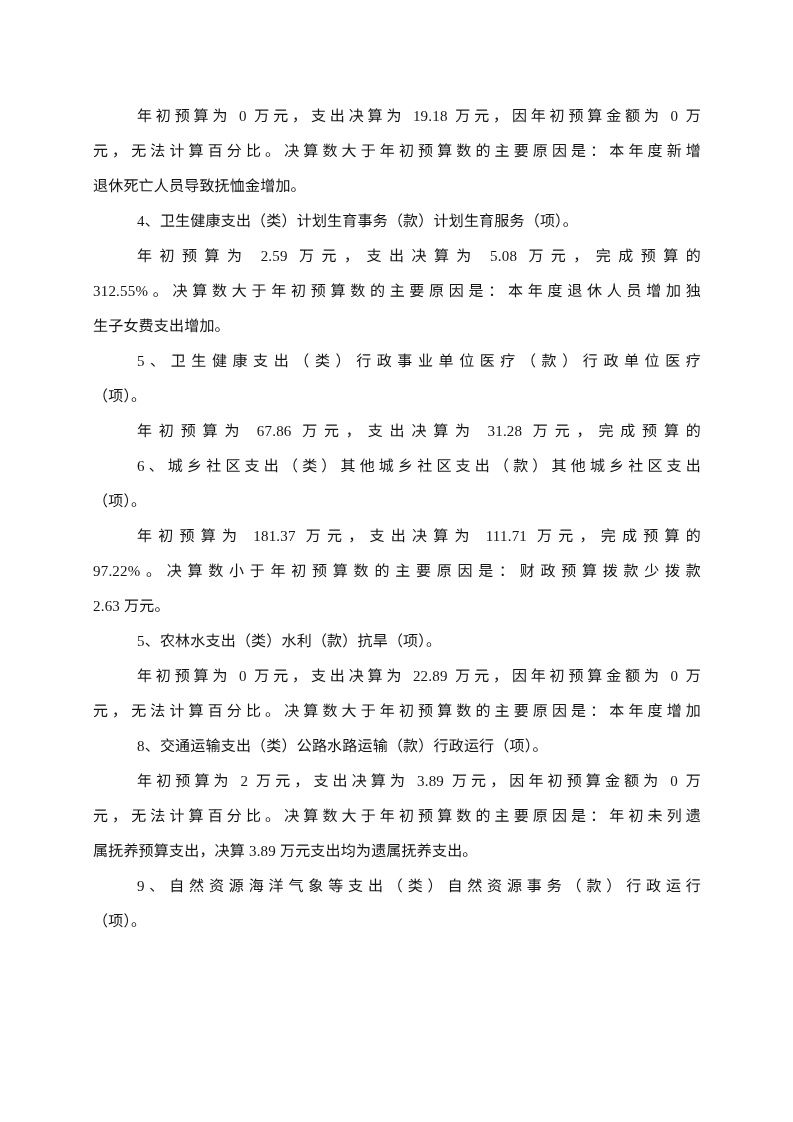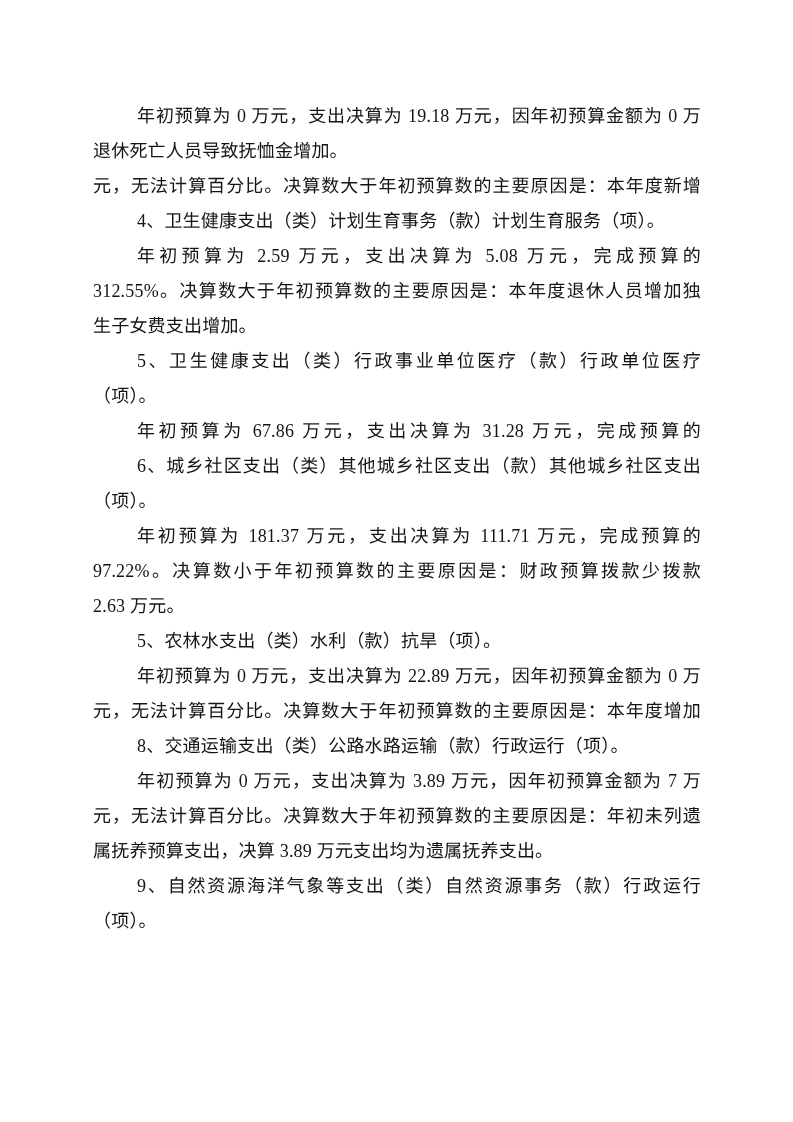--- a/index.html
+++ b/index.html
@@ -13,21 +13,21 @@
     height: 1122px;
     background: #ffffff;
     overflow: hidden;
     font-family: "Liberation Serif", "DejaVu Serif", serif;
   }
   .doc-body {
     position: absolute;
     left: 93px;
     top: 99px;
     width: 608px;
-    font-size: 18px;
+    font-size: 15px;
     line-height: 35px;
     color: #141414;
     letter-spacing: 0.2px;
   }
   .line {
     text-align: justify;
     text-align-last: justify;
     height: 35px;
     overflow: visible;
     white-space: nowrap;
@@ -38,37 +38,37 @@
   .line.first {
     text-indent: 44px;
   }
 </style>
 </head>
 <body>
 
 <div class="page">
   <div class="doc-body">
       <div class="line first">年初预算为 0 万元，支出决算为 19.18 万元，因年初预算金额为 0 万</div>
+      <div class="line">元，无法计算百分比。决算数大于年初预算数的主要原因是：本年度新增</div>
       <div class="line last">退休死亡人员导致抚恤金增加。</div>
-      <div class="line">元，无法计算百分比。决算数大于年初预算数的主要原因是：本年度新增</div>
       <div class="line first last">4、卫生健康支出（类）计划生育事务（款）计划生育服务（项）。</div>
       <div class="line first">年初预算为 2.59 万元，支出决算为 5.08 万元，完成预算的</div>
       <div class="line">312.55%。决算数大于年初预算数的主要原因是：本年度退休人员增加独</div>
       <div class="line last">生子女费支出增加。</div>
       <div class="line first">5、卫生健康支出（类）行政事业单位医疗（款）行政单位医疗</div>
       <div class="line last">（项）。</div>
       <div class="line first">年初预算为 67.86 万元，支出决算为 31.28 万元，完成预算的</div>
       <div class="line first">6、城乡社区支出（类）其他城乡社区支出（款）其他城乡社区支出</div>
       <div class="line last">（项）。</div>
       <div class="line first">年初预算为 181.37 万元，支出决算为 111.71 万元，完成预算的</div>
       <div class="line">97.22%。决算数小于年初预算数的主要原因是：财政预算拨款少拨款</div>
       <div class="line last">2.63 万元。</div>
       <div class="line first last">5、农林水支出（类）水利（款）抗旱（项）。</div>
       <div class="line first">年初预算为 0 万元，支出决算为 22.89 万元，因年初预算金额为 0 万</div>
       <div class="line">元，无法计算百分比。决算数大于年初预算数的主要原因是：本年度增加</div>
       <div class="line first last">8、交通运输支出（类）公路水路运输（款）行政运行（项）。</div>
-      <div class="line first">年初预算为 0 万元，支出决算为 3.89 万元，因年初预算金额为 7 万</div>
+      <div class="line first">年初预算为 2 万元，支出决算为 3.89 万元，因年初预算金额为 0 万</div>
       <div class="line">元，无法计算百分比。决算数大于年初预算数的主要原因是：年初未列遗</div>
       <div class="line last">属抚养预算支出，决算 3.89 万元支出均为遗属抚养支出。</div>
       <div class="line first">9、自然资源海洋气象等支出（类）自然资源事务（款）行政运行</div>
       <div class="line last">（项）。</div>
     </div>
 </div>
 
 </body></html>

